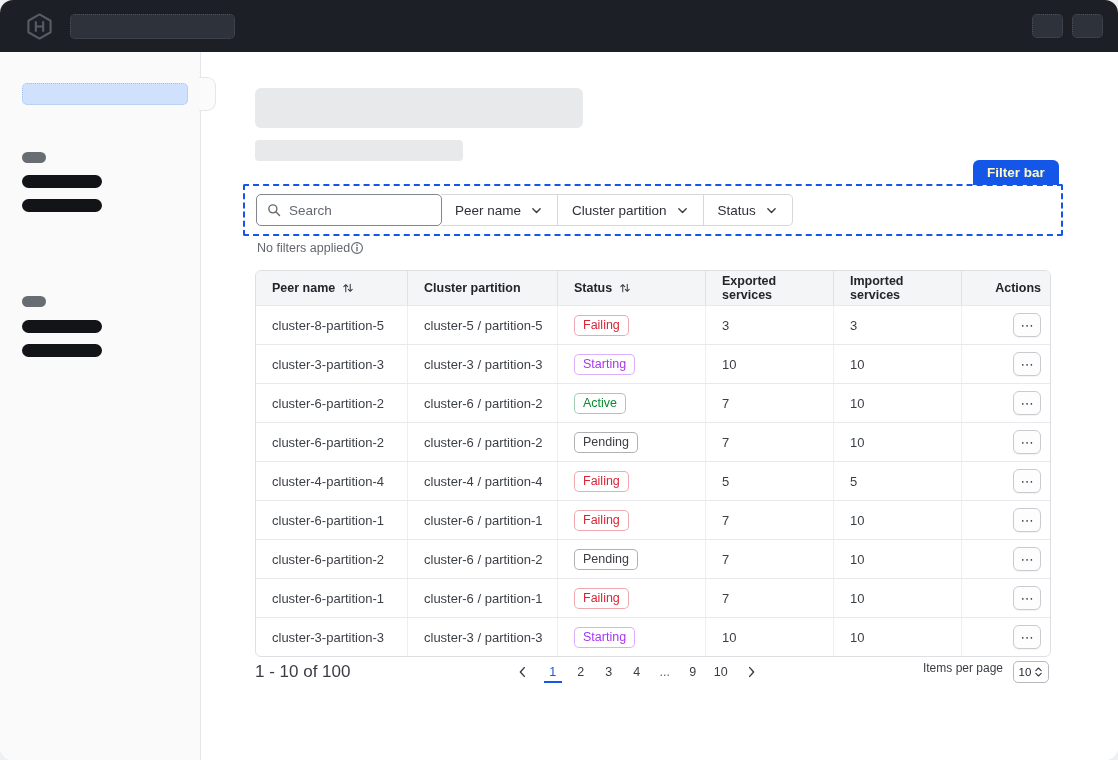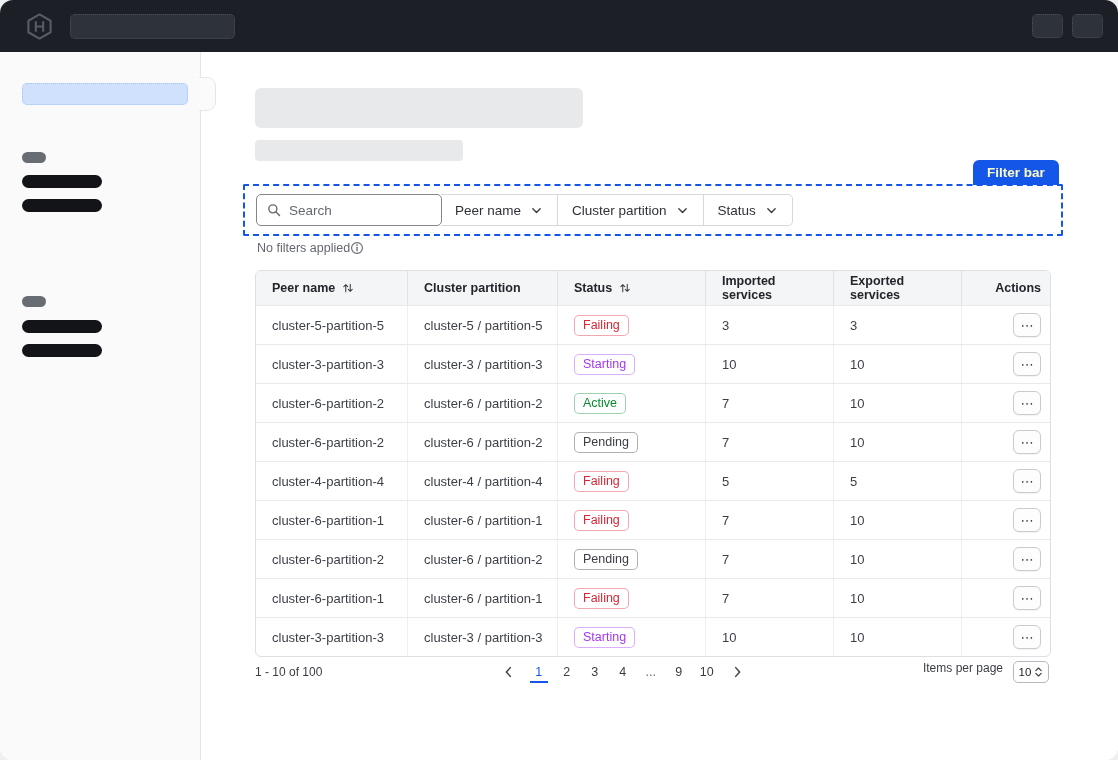--- a/index.html
+++ b/index.html
@@ -52,21 +52,21 @@
   .tr{border-top:1px solid #e7e9ec;}
   .td{height:38px;box-sizing:border-box;display:flex;align-items:center;padding:0 8px 0 16px;font-size:13px;color:#3b3f46;border-left:1px solid #edeff2;}
   .td:first-child{border-left:none;}
   .td.right{justify-content:flex-end;padding-right:9px;}
   .badge{display:inline-block;padding:2.5px 8px;border-radius:5px;border:1px solid;background:#fff;font-size:12.5px;}
   .dots-btn{width:26px;height:22px;border:1px solid #c9cbd1;border-radius:6px;background:#fdfdfd;box-shadow:0 1px 1px rgba(0,0,0,.05);
     display:flex;align-items:center;justify-content:center;font-size:13px;color:#45484f;cursor:pointer;line-height:1;}
 
   
   .pagination{position:absolute;left:54px;top:602px;width:794px;height:36px;display:flex;align-items:center;}
-  .pg-range{font-size:12px;color:#3b3d45;white-space:nowrap;}
+  .pg-range{font-size:17px;color:#3b3d45;white-space:nowrap;}
   .pg-center{flex:1;display:flex;align-items:center;justify-content:center;gap:4px;}
   .pg-arrow{width:24px;height:24px;display:flex;align-items:center;justify-content:center;cursor:pointer;}
   .pg-num{min-width:14px;text-align:center;font-size:12.5px;color:#3b3d45;margin:0 5px;padding:4px 2px;cursor:pointer;}
   .pg-num.current{color:#1457e8;border-bottom:2px solid #1457e8;padding-bottom:2px;}
   .pg-num.gap{cursor:default;color:#65696f;}
   .pg-right{display:flex;align-items:flex-start;gap:10px;}
   .pg-ipp{font-size:12px;color:#3b3d45;}
   .ipp-select{width:36px;height:22px;border:1px solid #b5b8be;border-radius:5px;background:#fff;display:flex;align-items:center;
     justify-content:center;gap:3px;font-size:11.5px;color:#23252b;cursor:pointer;box-sizing:border-box;}
 
@@ -157,32 +157,32 @@
           <div class="th">
             <span>Cluster partition</span>
           </div>
           <div class="th">
             <span>Status</span>
             <svg width="12" height="12" viewBox="0 0 16 16">
               <path d="M5 13V3.6M5 3.6 2.4 6.2M5 3.6 7.6 6.2M11 3v9.4M11 12.4 8.4 9.8M11 12.4 13.6 9.8" fill="none" stroke="#3b3d45" stroke-width="1.4" stroke-linecap="round" stroke-linejoin="round"></path>
             </svg>
           </div>
           <div class="th">
+            <span>Exported services</span>
+          </div>
+          <div class="th">
             <span>Imported services</span>
-          </div>
-          <div class="th">
-            <span>Exported services</span>
           </div>
           <div class="th right">
             <span>Actions</span>
           </div>
         </div>
       <div id="table-body">
           <div class="trow tr">
-            <div class="td">cluster-5-partition-5</div>
+            <div class="td">cluster-8-partition-5</div>
             <div class="td">cluster-5 / partition-5</div>
             <div class="td">
               <span class="badge" style="color:#d92636;border-color:#d9263666">Failing</span>
             </div>
             <div class="td">3</div>
             <div class="td">3</div>
             <div class="td right">
               <span class="dots-btn">⋯</span>
             </div>
           </div>

